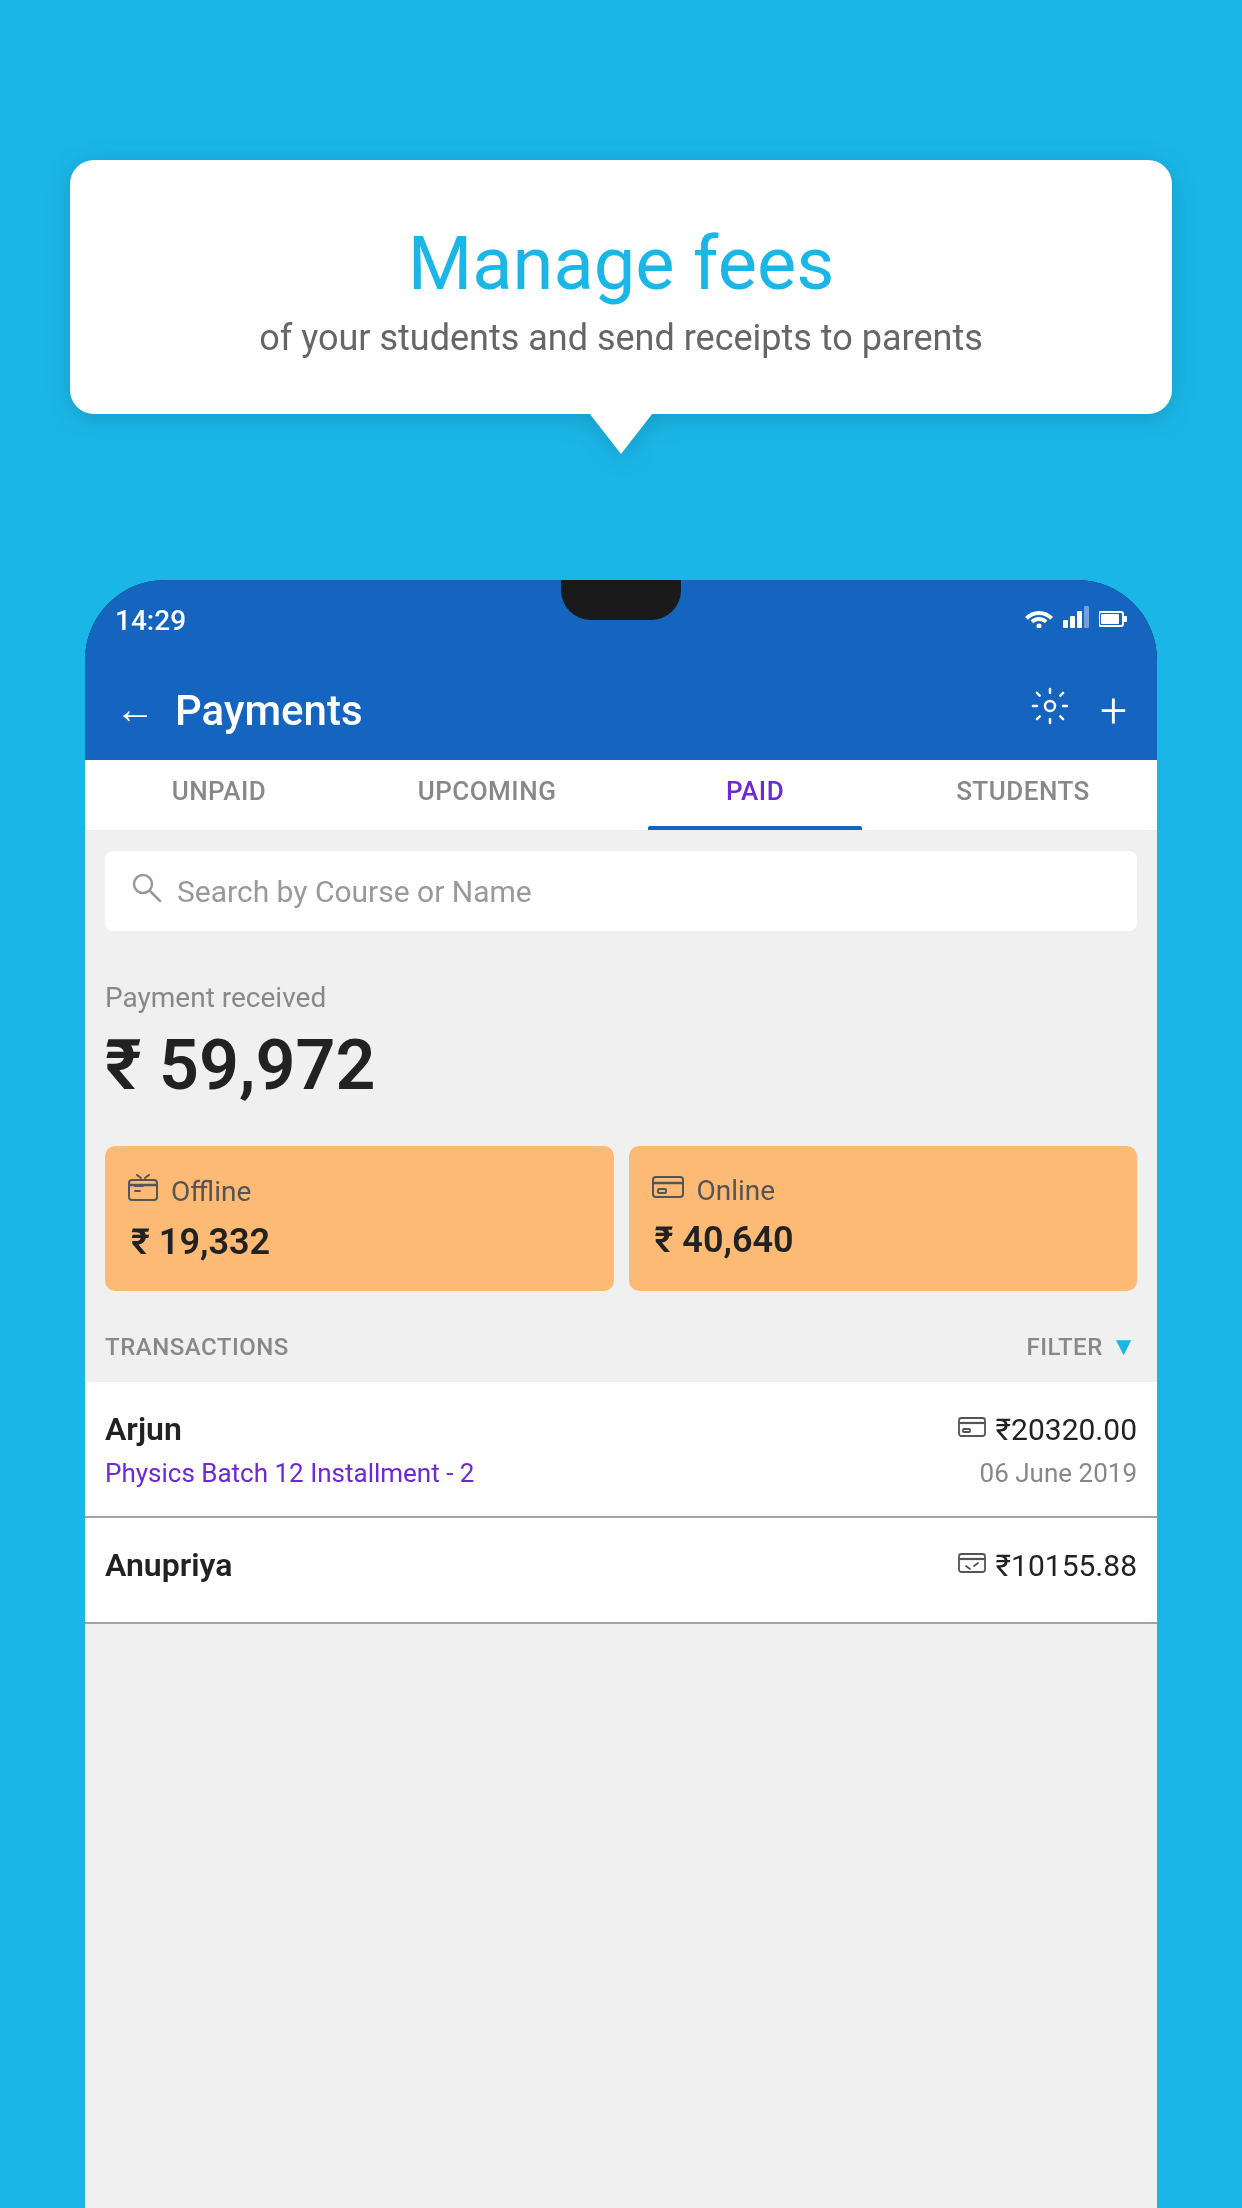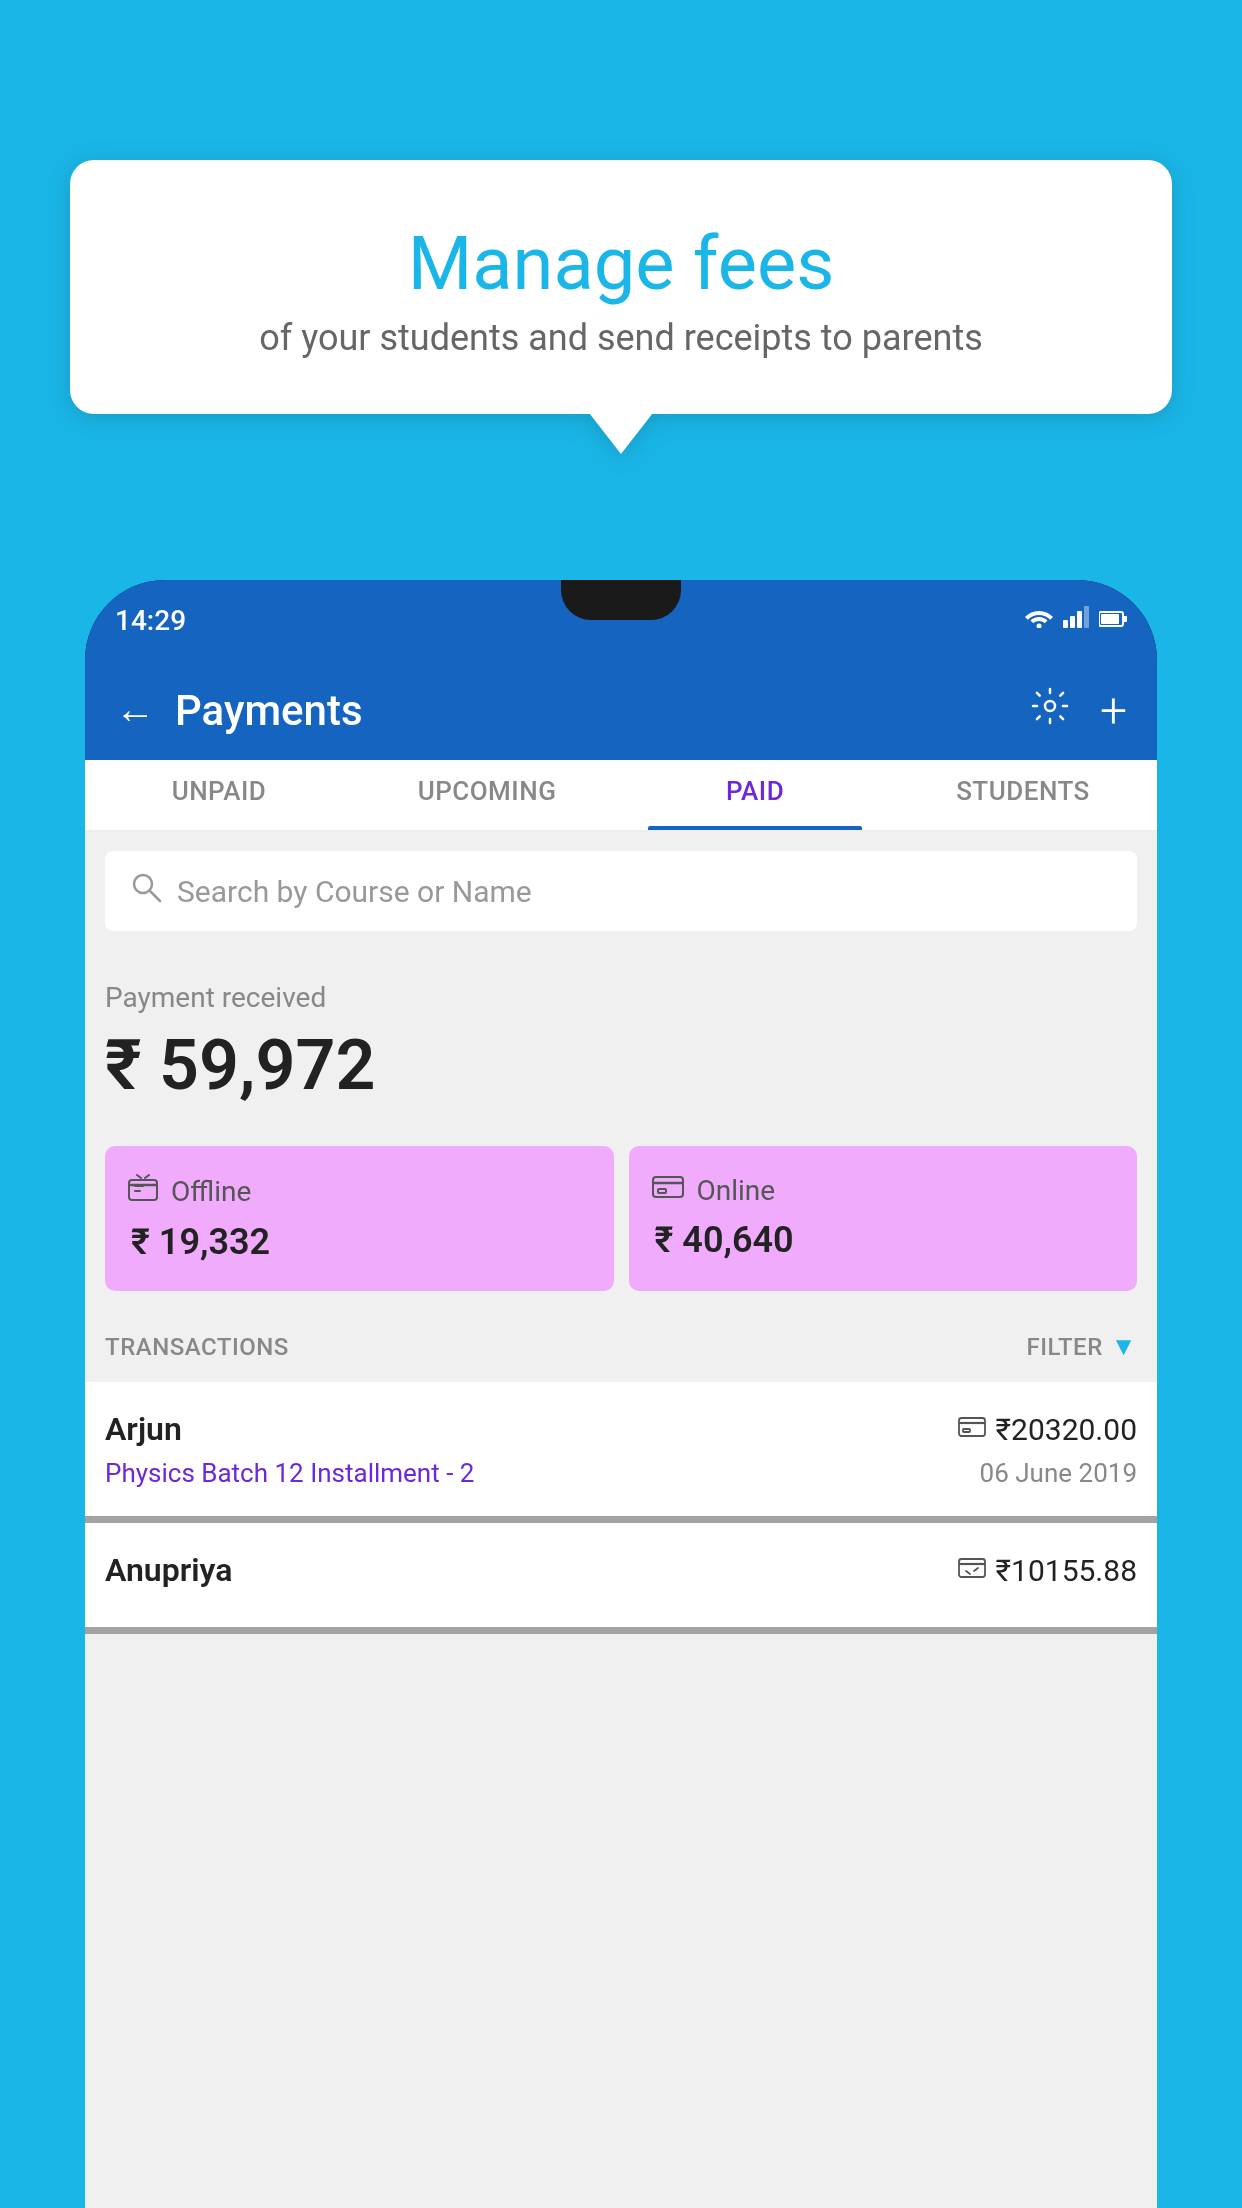--- a/index.html
+++ b/index.html
@@ -202,21 +202,21 @@
     }
 
     
     .payment-cards {
       display: flex;
       gap: 15px;
       padding: 15px 20px;
     }
     .payment-card {
       flex: 1;
-      background: #f0abfc;
+      background: #fdba74;
       border-radius: 10px;
       padding: 28px 22px;
     }
     .payment-card-header {
       display: flex;
       align-items: center;
       gap: 12px;
       margin-bottom: 12px;
     }
     .payment-card-icon {
@@ -259,21 +259,21 @@
     }
     .filter-icon {
       color: #1AB6E8;
       font-size: 26px;
     }
 
     
     .transaction-item {
       background: white;
       padding: 28px 20px;
-      border-bottom: 7px solid #a3a3a3;
+      border-bottom: 2px solid #a3a3a3;
     }
     .transaction-row-top {
       display: flex;
       justify-content: space-between;
       align-items: center;
       margin-bottom: 10px;
     }
     .transaction-name {
       font-size: 32px;
       font-weight: 600;

